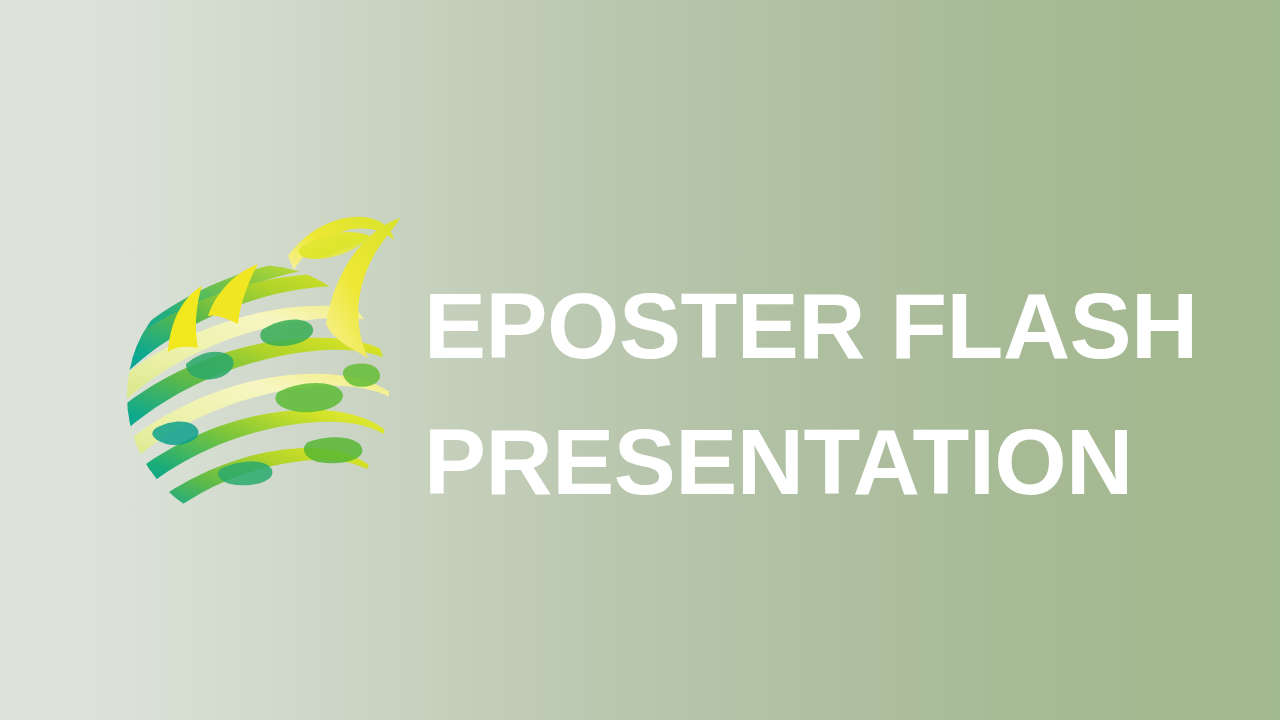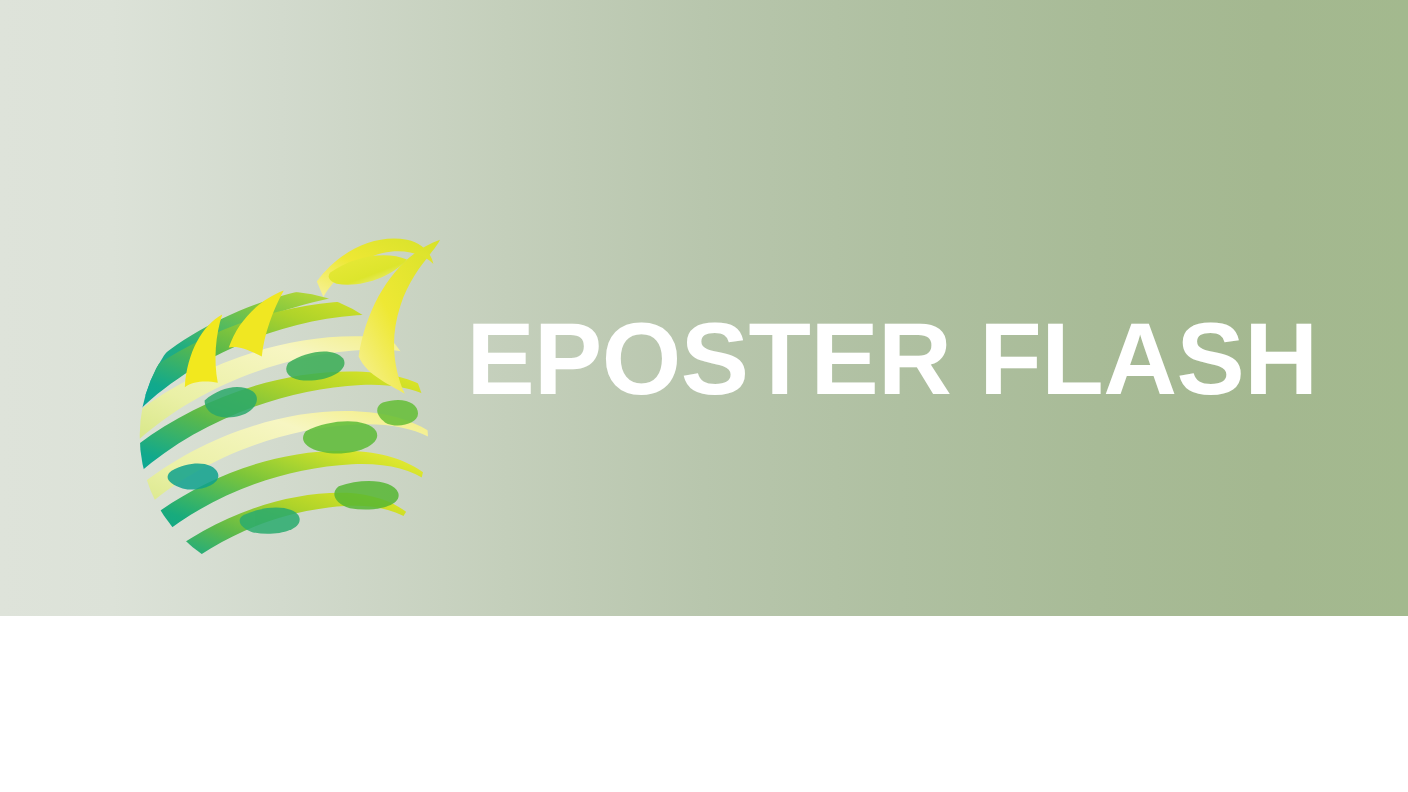--- a/index.html
+++ b/index.html
@@ -10,21 +10,21 @@
     height: 720px;
     overflow: hidden;
   }
   body {
     font-family: "Liberation Sans", sans-serif;
   }
 
   #slide {
     position: relative;
     width: 1280px;
-    height: 560px;
+    height: 720px;
     background: linear-gradient(90deg,
         #dee3da 0%,
         #dce2d8 8%,
         #d2dacd 20%,
         #c4cfbb 36%,
         #b8c6ad 50%,
         #afc0a1 64%,
         #a8bb97 78%,
         #a4b890 90%,
         #a3b98e 100%);
@@ -165,15 +165,16 @@
       <path d="M 56 156 C 58 124, 72 100, 90 90 C 84 108, 82 132, 86 152
                C 76 150, 64 150, 56 156 Z" fill="#f2e81e"></path>
 
       <path d="M 96 120 C 104 96, 124 76, 146 68 C 136 86, 128 108, 126 128
                C 114 122, 104 118, 96 120 Z" fill="#f0e722"></path>
     </svg>
   </div>
 
   <div id="title-block">
     <span class="title-line">EPOSTER FLASH</span>
+    <span class="title-line">PRESENTATION</span>
   </div>
 
 </div>
 
 </body></html>

